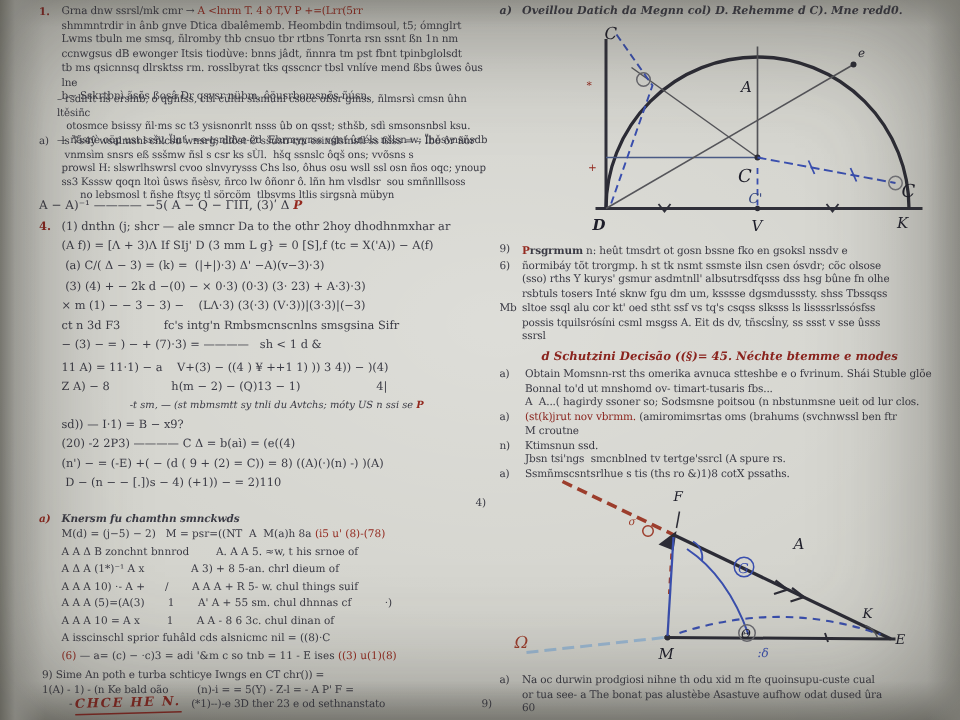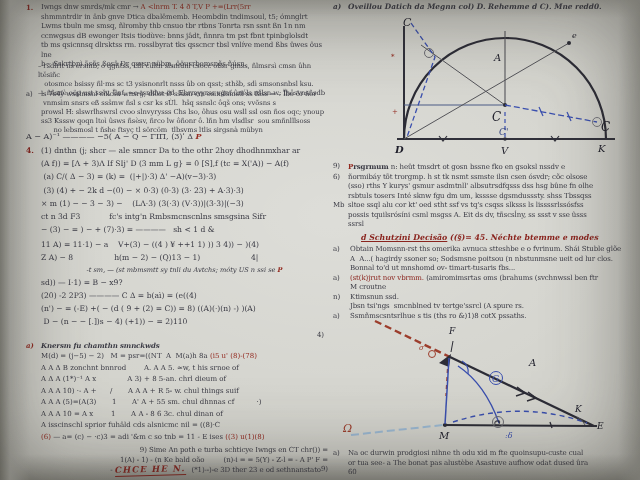--- a/index.html
+++ b/index.html
@@ -29,34 +29,34 @@
   .row{display:flex;}
   .mk{flex:0 0 15px;width:15px;}
   .mk2{flex:0 0 17px;width:17px;}
   .tx{flex:1;}
   .red{color:#93291f;}
   .dkred{color:#8a241e;}
   .bold{font-weight:bold;}
   .it{font-style:italic;}
   .ctr{text-align:left;}
   .rt{text-align:right;}
-  .underl{text-decoration:underline;}
+  .underl{}
   .hand{font-weight:bold;font-style:italic;letter-spacing:1.2px;border-bottom:1px solid #8a241e;display:inline-block;transform:rotate(-1.5deg);font-size:8.5px;}
   .smallit{font-size:6.6px;font-style:italic;}
   svg text{font-family:"DejaVu Serif", serif;}
 </style>
 </head>
 <body>
 
 <div class="col col-left">
 
   <div class="blk row t7" style="top:0;">
     <span class="mk dkred bold">1.</span>
     <span class="tx">
-      <span>Iwngs dnw smrds/mk cmr → </span><span class="red">A &lt;lnrm T. 4 ð T,V P +=(Lrr(5rr</span>
+      <span>Grna dnw ssrsl/mk cmr → </span><span class="red">A &lt;lnrm T. 4 ð T,V P +=(Lrr(5rr</span>
       <div class="pre">shmmntrdir in ânb gnve Dtica dbalêmemb. Heombdin tndimsoul, t5; ómnglrt
 Lwms tbuln me smsq, ñlromby thb cnsuo tbr rtbns Tonrta rsn ssnt ßn 1n nm
 ccnwgsus dB ewonger Itsis tiodùve: bnns jâdt, ñnnra tm pst fbnt tpinbglolsdt
 tb ms qsicnnsq dlrsktss rm. rosslbyrat tks qsscncr tbsl vnlíve mend ßbs ûwes ôus lne
 b~ Sskrtbnì ãsõs ßosâ Ðr qsvsr nübm, ôöusrbomsnõs ñúsn.</div>
     </span>
   </div>
 
 
   <div class="blk t7s pre" style="top:59px;left:12px;">– rsdlrlt nš ersmb, o qgñtss, cßl cültn slsmúnl csocc oßsr gmss, ñlmsrsì cmsn ûhn ltěsiñc
@@ -109,21 +109,21 @@
     <div class="grid7 pre"><span>M(d) = (j−5) − 2)   M = psr=((NT  A  M(a)h 8a </span><span class="red">(i5 u' (8)-(78)</span></div>
     <div class="grid7 pre">A A Δ B zonchnt bnnrod        A. A A 5. ≈w, t his srnoe of
 A Δ A (1*)⁻¹ A x              A 3) + 8 5-an. chrl dieum of
 A A A 10) ·- A +      /       A A A + R 5- w. chul things suif
 A A A (5)=(A(3)       1       A' A + 55 sm. chul dhnnas cf          ·)
 A A A 10 = A x        1       A A - 8 6 3c. chul dinan of
 A isscinschl sprior fuhâld cds alsnicmc nil = ((8)·C</div>
     <div class="grid7 pre"><span class="red">(6)</span><span> — a= (c) − ·c)3 = adi '&amp;m c so tnb = 11 - E ises </span><span class="red">((3) u(1)(8)</span></div>
   </div>
 
-  <div class="blk" style="top:443px;left:2px;text-align:right;">
+  <div class="blk" style="top:443px;left:2px;">
     <div class="t7">9) Sime An poth e turba schticye Iwngs en CT chr()) =</div>
     <div class="t7 pre">1(A) - 1) - (n Ke bald oão         (n)-i = = 5(Y) - Z-l = - A P' F =</div>
     <div class="t7" style="padding-left:18px;">
       <span>- </span><span class="dkred hand">CHCE HE N.</span><span class="pre">   (*1)--)-e 3D ther 23 e od sethnanstato</span>
       <span style="float:right;">9)</span>
     </div>
   </div>
 </div>
 
 <div class="col col-right">
@@ -209,25 +209,25 @@
     <span class="bold it underl">d Schutzini Decisão</span><span class="bold it"> ((§)= 45.  Néchte btemme e modes</span>
   </div>
 
   <div class="blk" style="top:243px;">
     <div class="row t7">
         <span class="mk2">a)</span>
         <span class="tx">Obtain Momsnn-rst ths omerika avnuca stteshbe e o fvrinum. Shái Stuble glõe</span>
       </div>
     <div class="row t7">
         <span class="mk2"></span>
+        <span class="tx pre">Bonnal to'd ut mnshomd ov- timart-tusaris fbs...</span>
+      </div>
+    <div class="row t7">
+        <span class="mk2"></span>
         <span class="tx pre">A  A...( hagirdy ssoner so; Sodsmsne poitsou (n nbstunmsne ueit od lur clos.</span>
-      </div>
-    <div class="row t7">
-        <span class="mk2"></span>
-        <span class="tx pre">Bonnal to'd ut mnshomd ov- timart-tusaris fbs...</span>
       </div>
     <div class="row t7">
         <span class="mk2">a)</span>
         <span class="tx"><span class="dkred">(st(k)jrut nov vbrmm.</span><span> (amiromimsrtas oms (brahums (svchnwssl ben ftr</span></span>
       </div>
     <div class="row t7">
         <span class="mk2"></span>
         <span class="tx">M croutne</span>
       </div>
     <div class="row t7">

